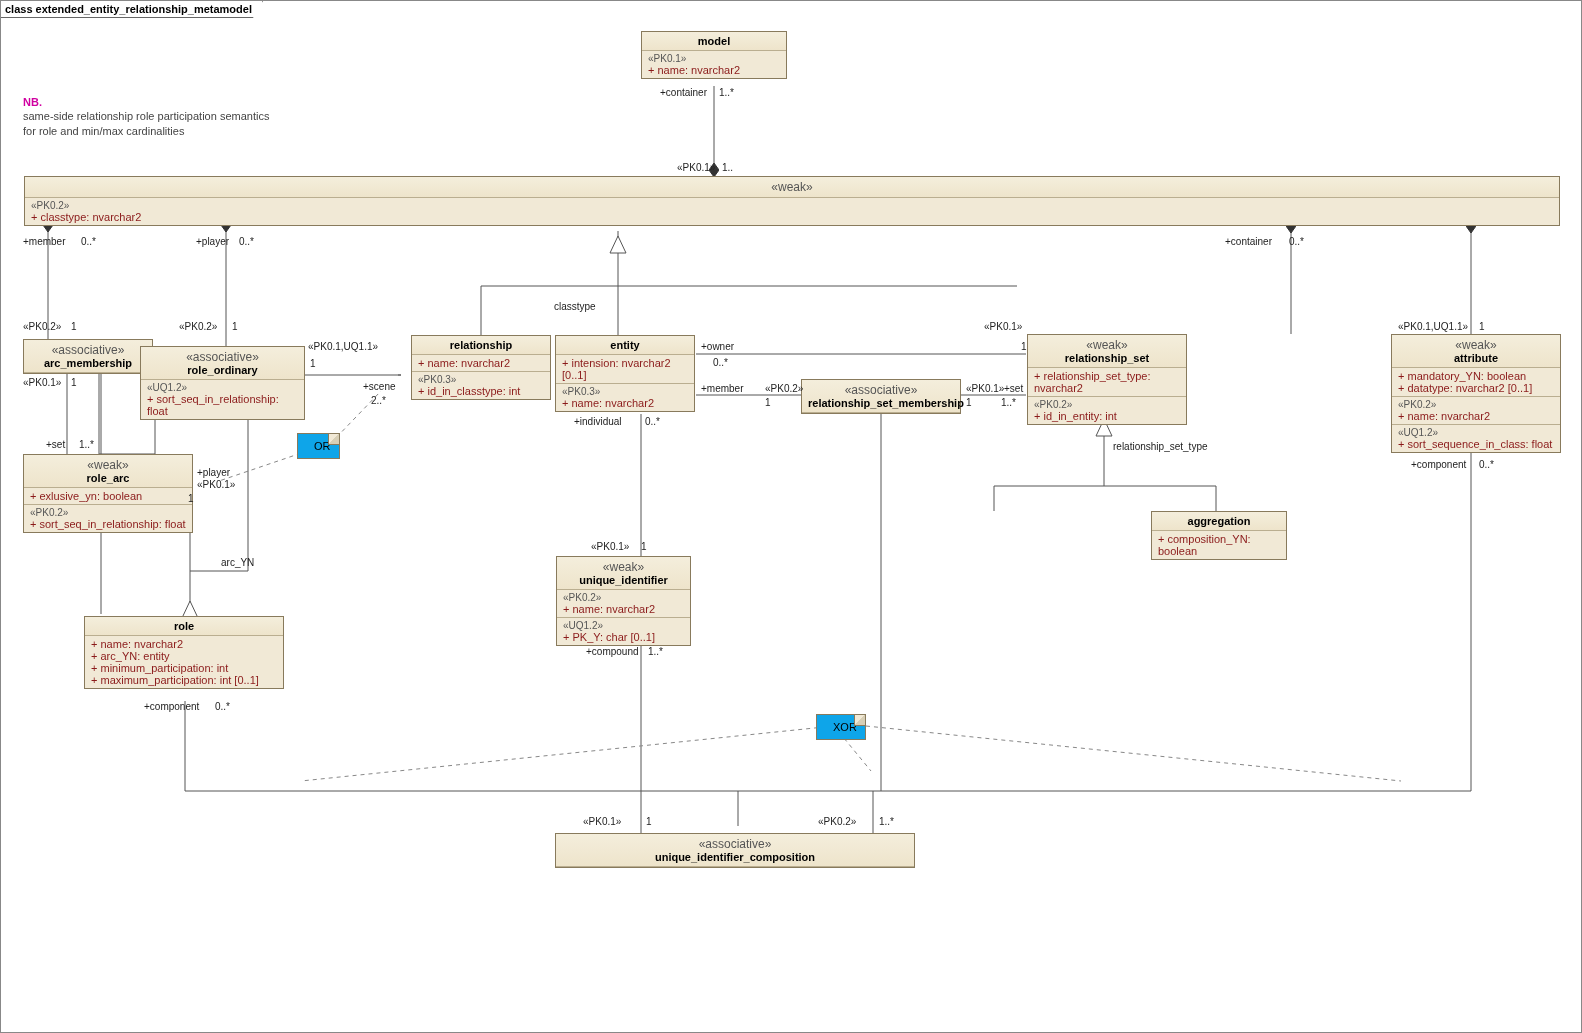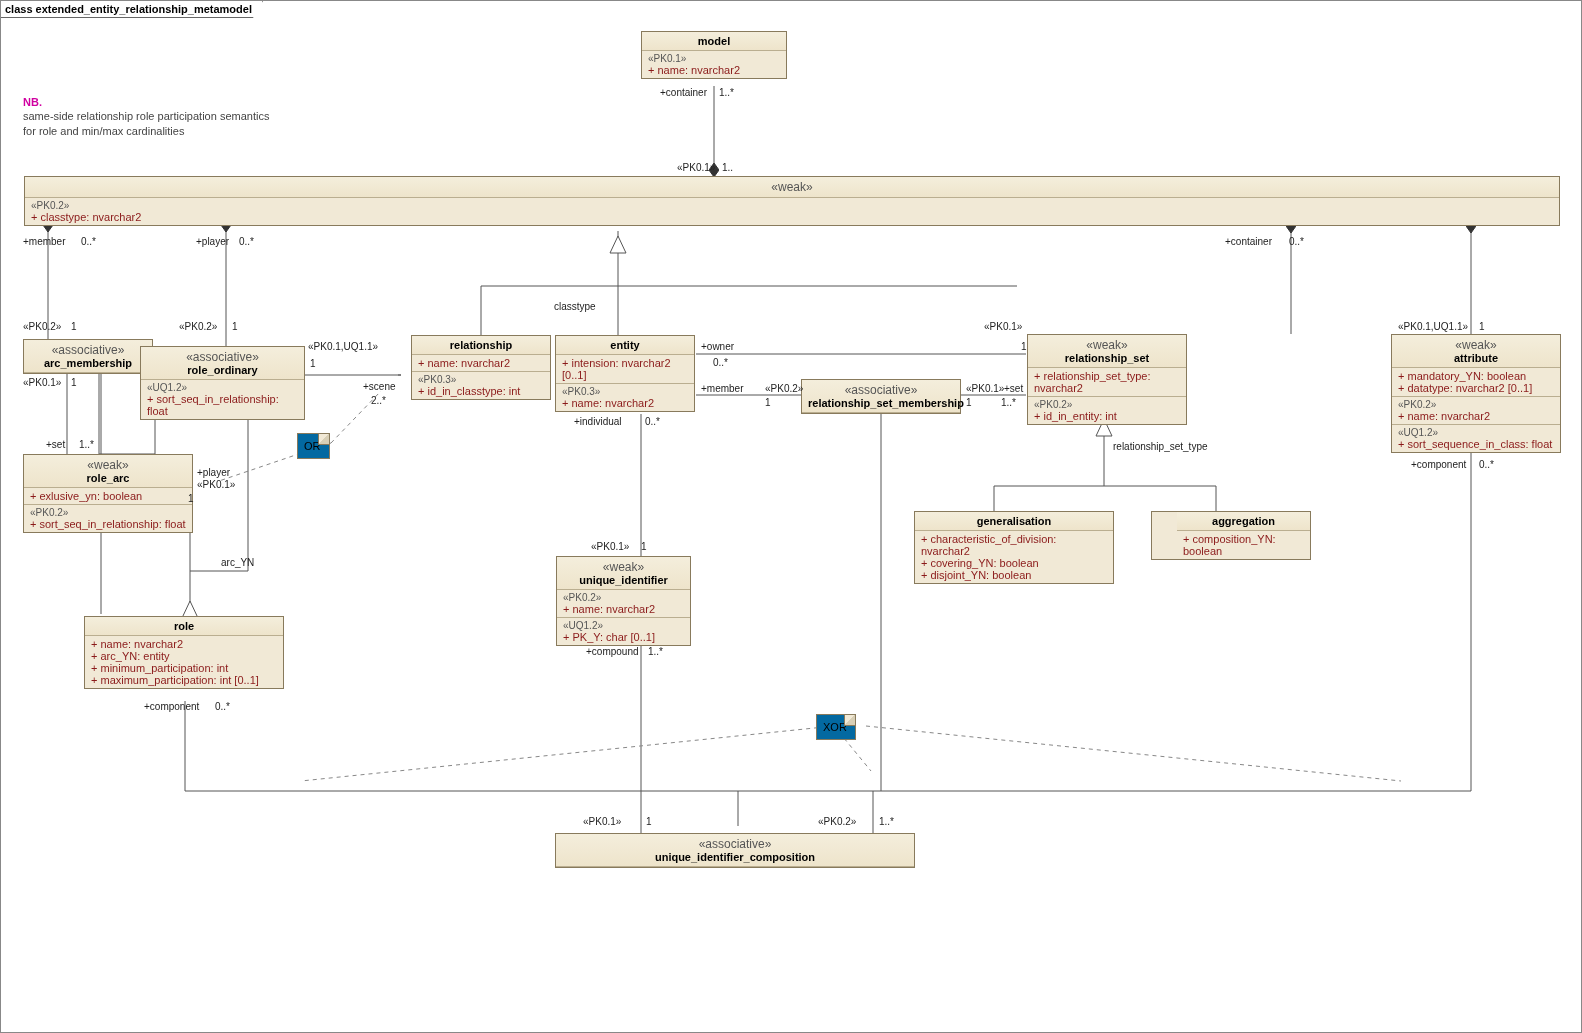--- a/index.html
+++ b/index.html
@@ -77,23 +77,23 @@
     color: #8b1a1a;
   }
   .lbl {
     position: absolute;
     font-size: 10px;
     color: #222;
     white-space: nowrap;
   }
   .notebox {
     position: absolute;
-    background: #0369a1;
+    background: #0ea5e9;
     border: 1px solid #887a5c;
-    padding: 6px 8px 6px 6px;
+    padding: 6px 8px 6px 16px;
     font-size: 11px;
   }
   .notebox::after {
     content: '';
     position: absolute;
     right: 0; top: 0;
     width: 10px; height: 10px;
     background: linear-gradient(135deg, #f1e9d6 50%, #d8cfb6 50%);
     border-left: 1px solid #887a5c;
     border-bottom: 1px solid #887a5c;
@@ -312,32 +312,22 @@
     <div class="sect">
       <div class="tag">«PK0.2»</div>
       <div class="attr">+  name:  nvarchar2</div>
     </div>
     <div class="sect">
       <div class="tag">«UQ1.2»</div>
       <div class="attr">+  sort_sequence_in_class:  float</div>
     </div>
   </div>
 
-  <div class="classbox" style="left:913px; top:510px; width:200px;">
-    <div class="head">
-        <span class="nm">generalisation</span>
-      </div>
-    <div class="sect">
-      <div class="attr">+  characteristic_of_division:  nvarchar2</div>
-      <div class="attr">+  covering_YN:  boolean</div>
-      <div class="attr">+  disjoint_YN:  boolean</div>
-    </div>
-  </div>
-
-  <div class="classbox" style="left:1150px; top:510px; width:160px;padding-left:25px;">
+
+  <div class="classbox" style="left:1150px; top:510px; width:136px;">
     <div class="head">
         <span class="nm">aggregation</span>
       </div>
     <div class="sect">
         <div class="attr">+  composition_YN:  boolean</div>
       </div>
   </div>
 
   <div class="classbox" style="left:555px; top:555px; width:135px;">
     <div class="head">

